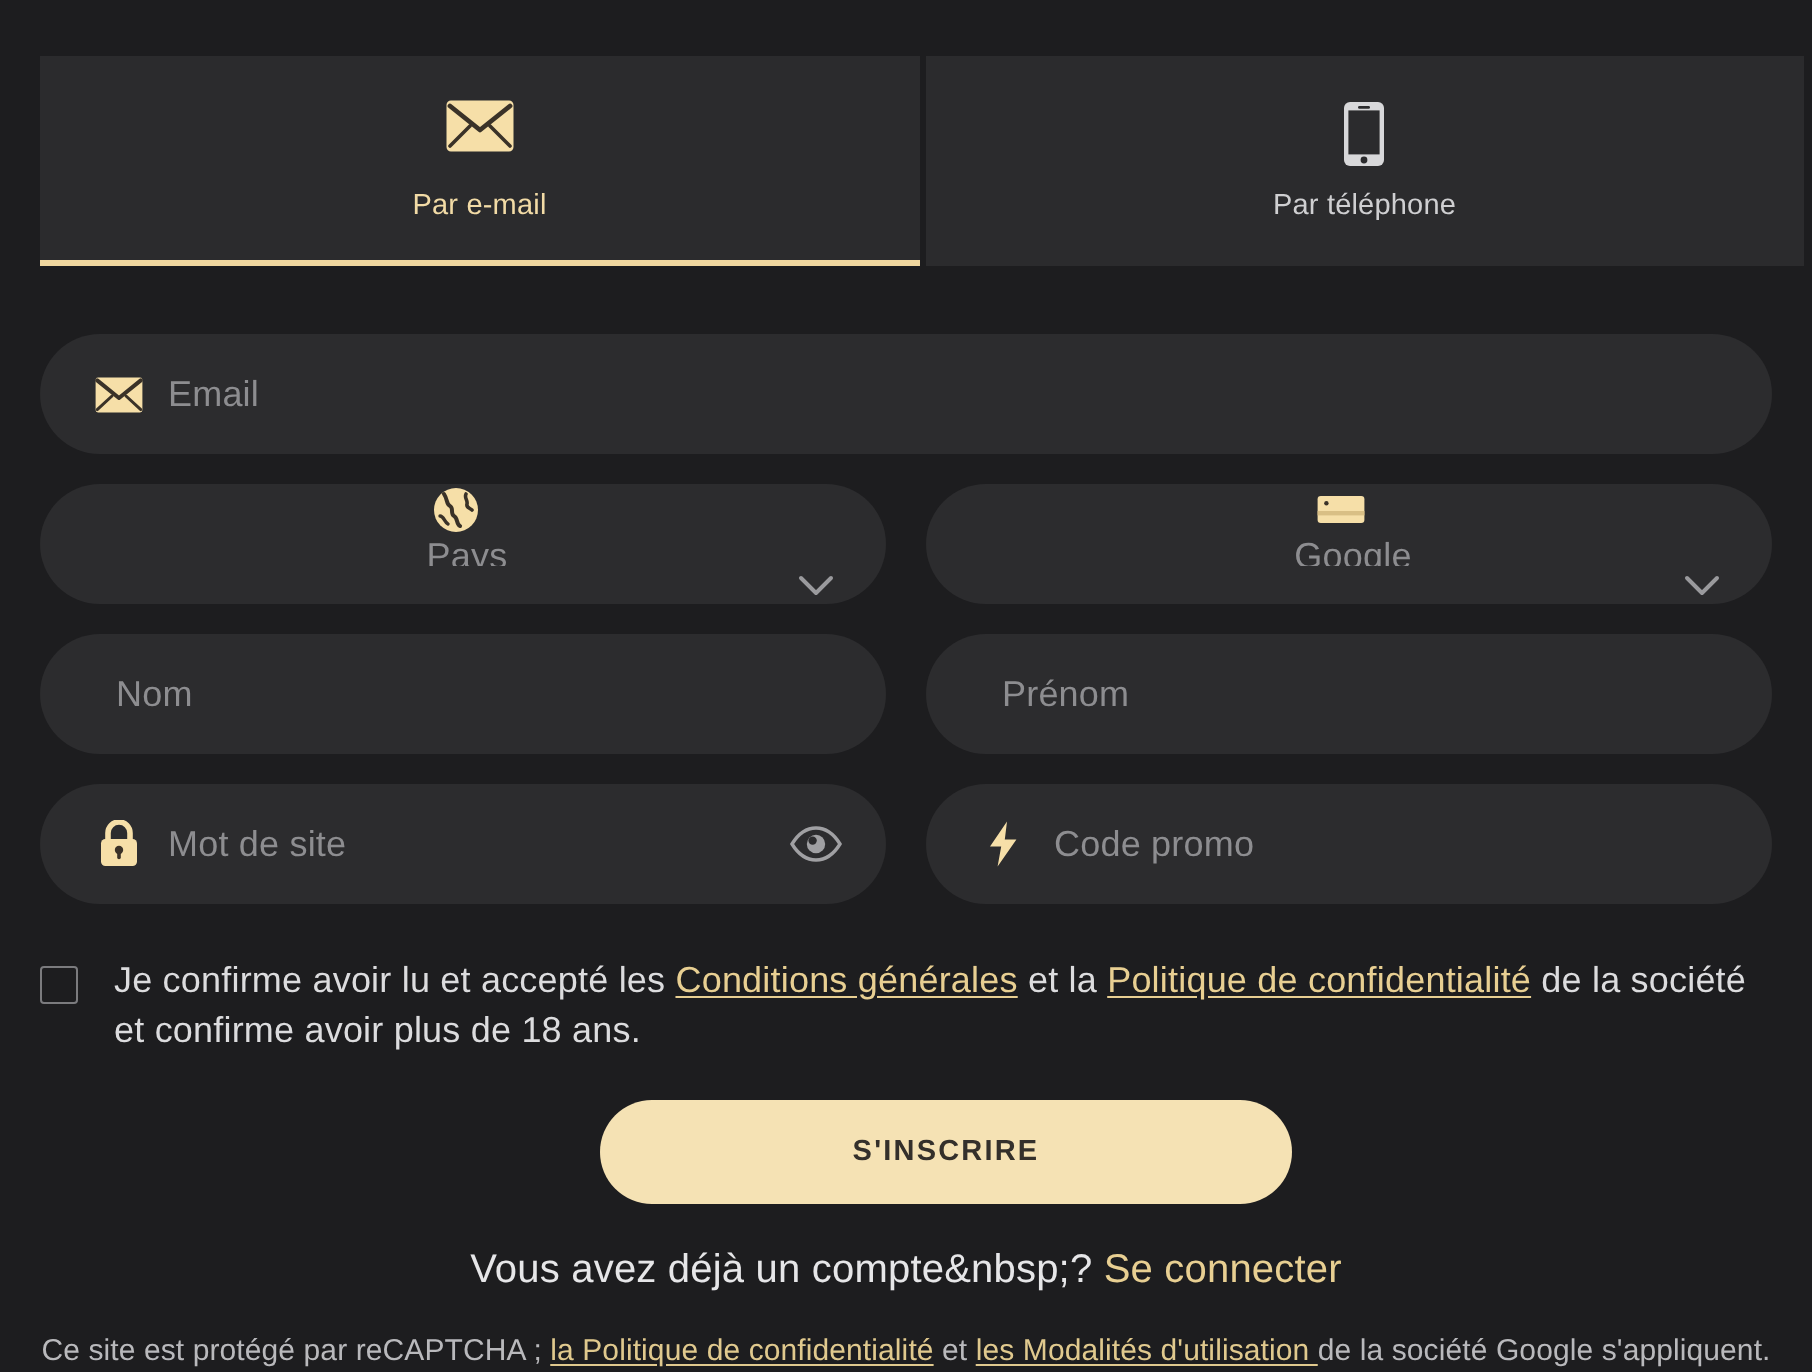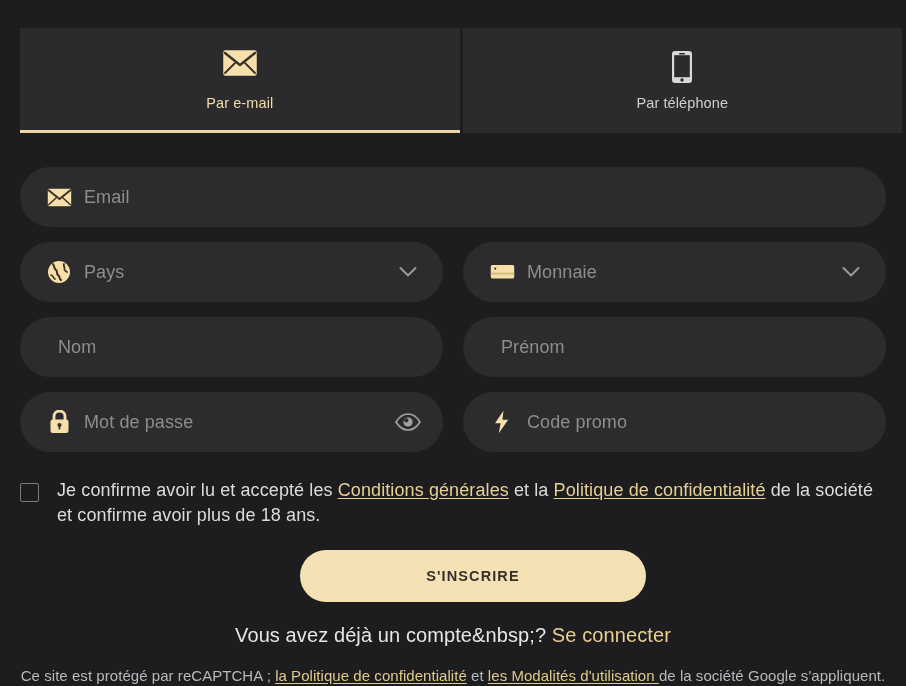--- a/index.html
+++ b/index.html
@@ -84,21 +84,21 @@
     position: relative;
     height: 60px;
     background: #2c2c2e;
     border-radius: 30px;
     display: flex;
     align-items: center;
     box-sizing: border-box;
     padding: 0 22px 0 26px;
     cursor: text;
   }
-  .field.select { cursor: pointer; }
+  .field.select { cursor: pointer; flex-direction: column; }
 
   .field .f-icon {
     width: 26px;
     height: 26px;
     margin-right: 12px;
     flex: 0 0 26px;
     display: flex;
     align-items: center;
     justify-content: center;
   }
@@ -269,21 +269,21 @@
       </div>
 
       <div class="field select">
         <span class="f-icon">
           <svg width="25" height="18" viewBox="0 0 25 18">
             <rect x="0.8" y="2" width="23.4" height="13.5" rx="1.6" fill="#f6dfa8"></rect>
             <rect x="0.8" y="9.5" width="23.4" height="2.2" fill="#d9bf85"></rect>
             <circle cx="5.2" cy="5.6" r="1.1" fill="#3a3228"></circle>
           </svg>
         </span>
-        <span class="f-text">Monnaie</span>
+        <span class="f-text">Google</span>
         <span class="f-right">
           <svg width="18" height="12" viewBox="0 0 18 12">
             <path d="M1.5 2 L9 9.5 L16.5 2" fill="none" stroke="#9a9a9d" stroke-width="2" stroke-linecap="round" stroke-linejoin="round"></path>
           </svg>
         </span>
       </div>
     </div>
 
     <div class="row">
       <div class="field no-icon">
@@ -297,21 +297,21 @@
     <div class="row">
       <div class="field">
         <span class="f-icon">
           <svg width="21" height="24" viewBox="0 0 21 24">
             <path d="M5 10 V6.5 a5.5 5.5 0 0 1 11 0 V10" fill="none" stroke="#f6dfa8" stroke-width="2.8"></path>
             <rect x="1.5" y="9.5" width="18" height="13.5" rx="2.2" fill="#f6dfa8"></rect>
             <circle cx="10.5" cy="15" r="2.1" fill="#3a3228"></circle>
             <rect x="9.6" y="15" width="1.8" height="4.6" rx=".9" fill="#3a3228"></rect>
           </svg>
         </span>
-        <span class="f-text">Mot de passe</span>
+        <span class="f-text">Mot de site</span>
         <span class="f-right">
           <svg width="26" height="18" viewBox="0 0 26 18">
             <path d="M1 9 C5 2.5 9.5 1 13 1 C16.5 1 21 2.5 25 9 C21 15.5 16.5 17 13 17 C9.5 17 5 15.5 1 9 Z" fill="none" stroke="#a0a0a3" stroke-width="1.7"></path>
             <circle cx="13" cy="9" r="4.6" fill="#a0a0a3"></circle>
             <circle cx="11.3" cy="7.3" r="2.1" fill="#2c2c2e"></circle>
           </svg>
         </span>
       </div>
 
       <div class="field">

